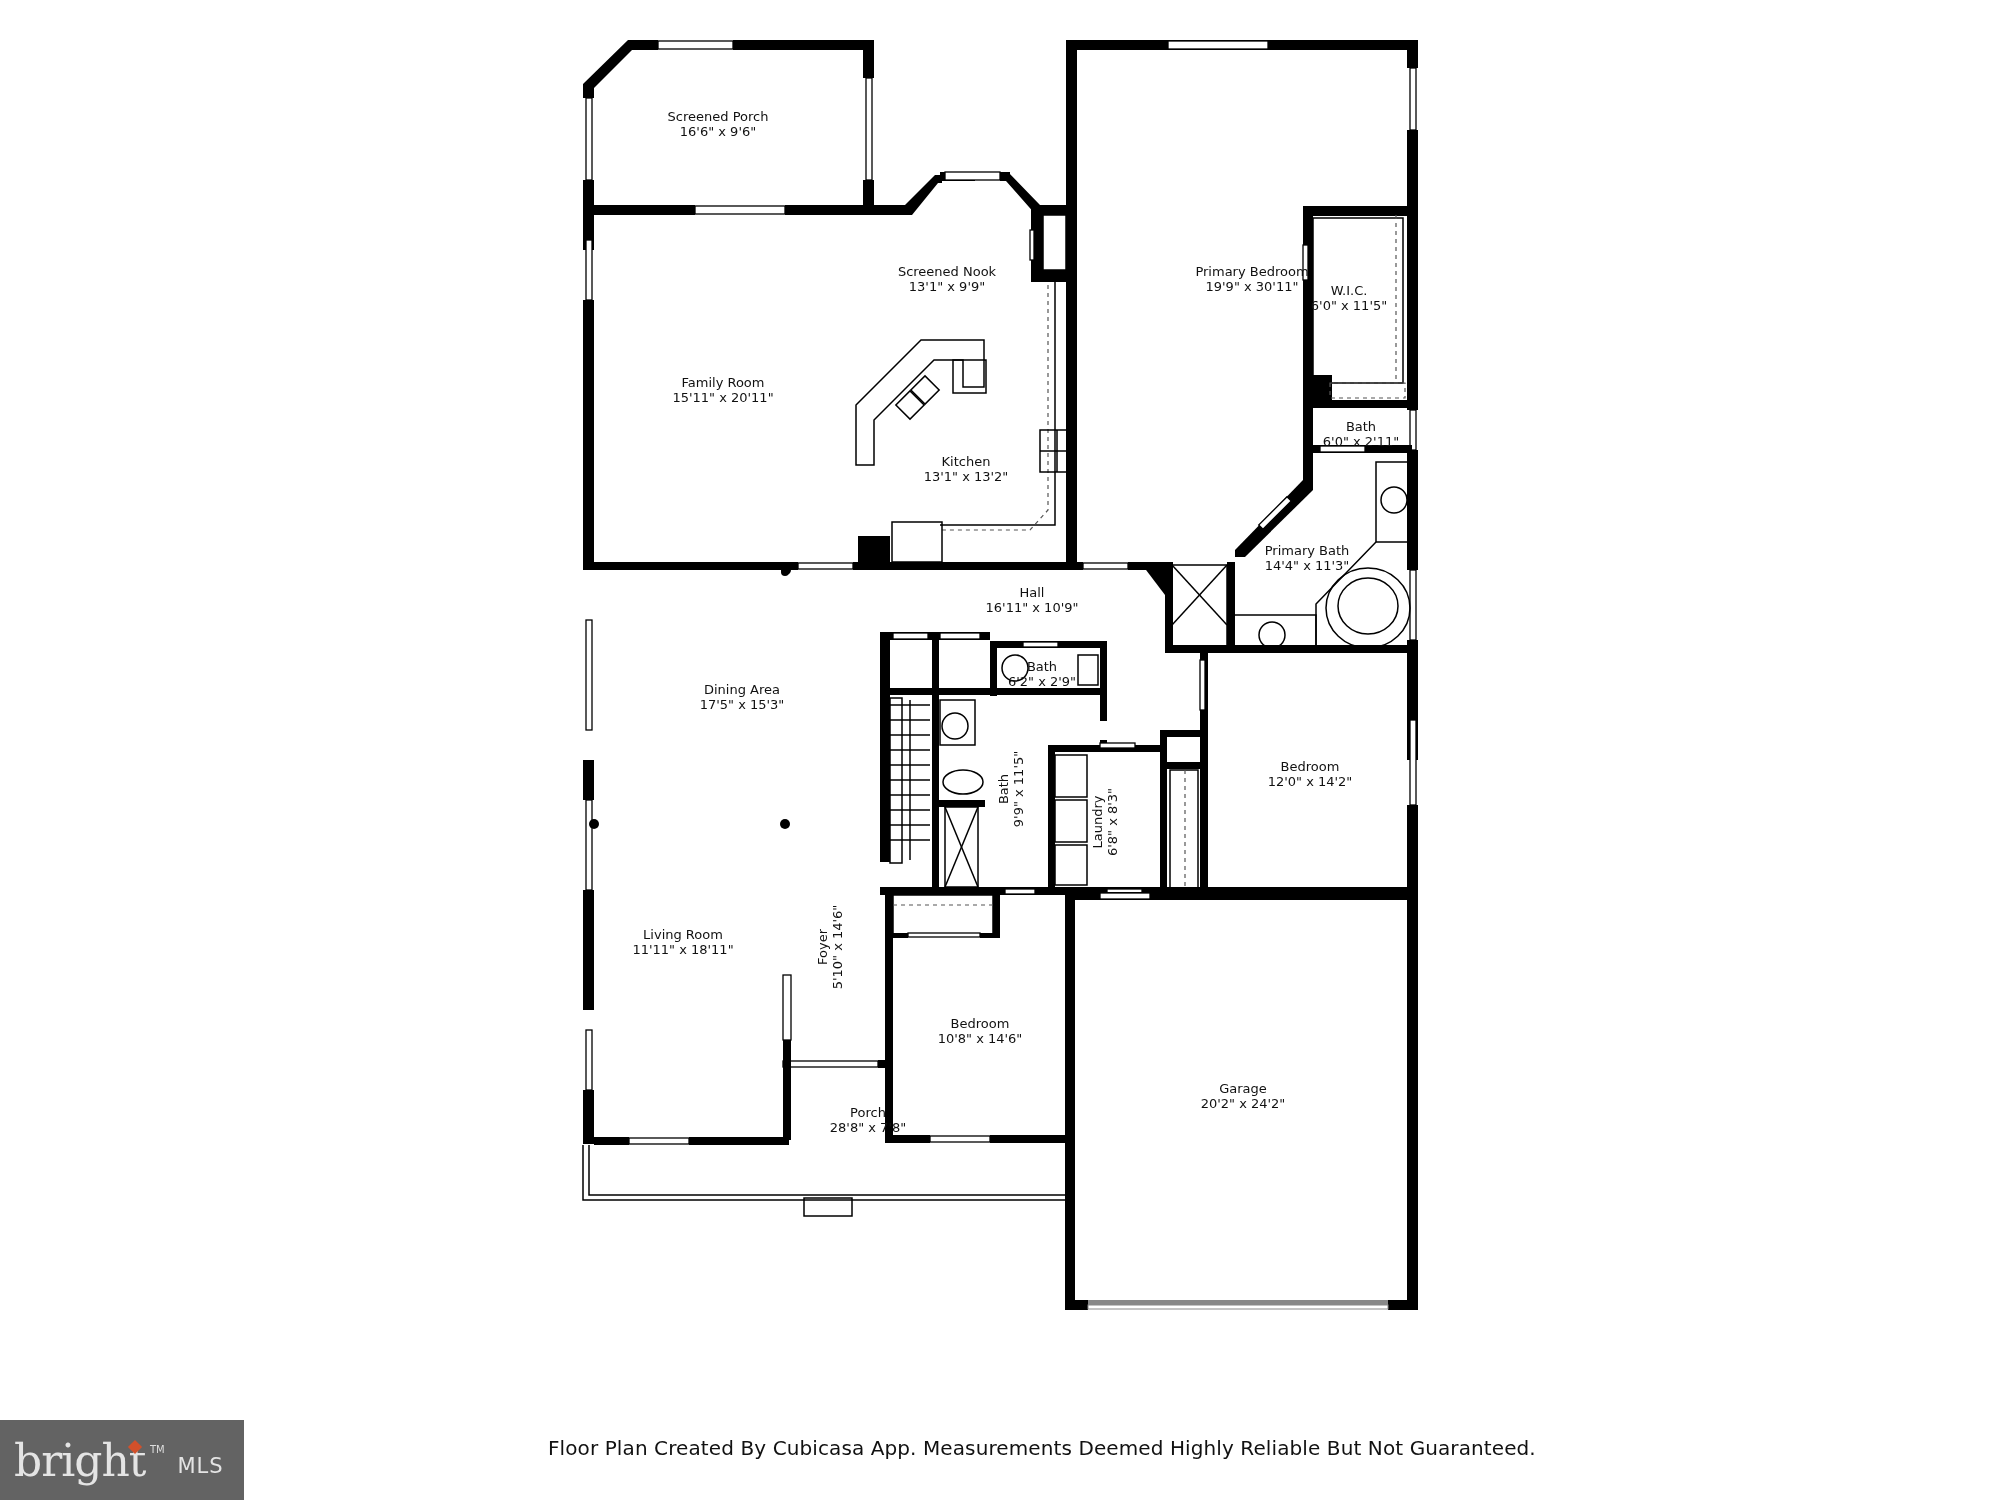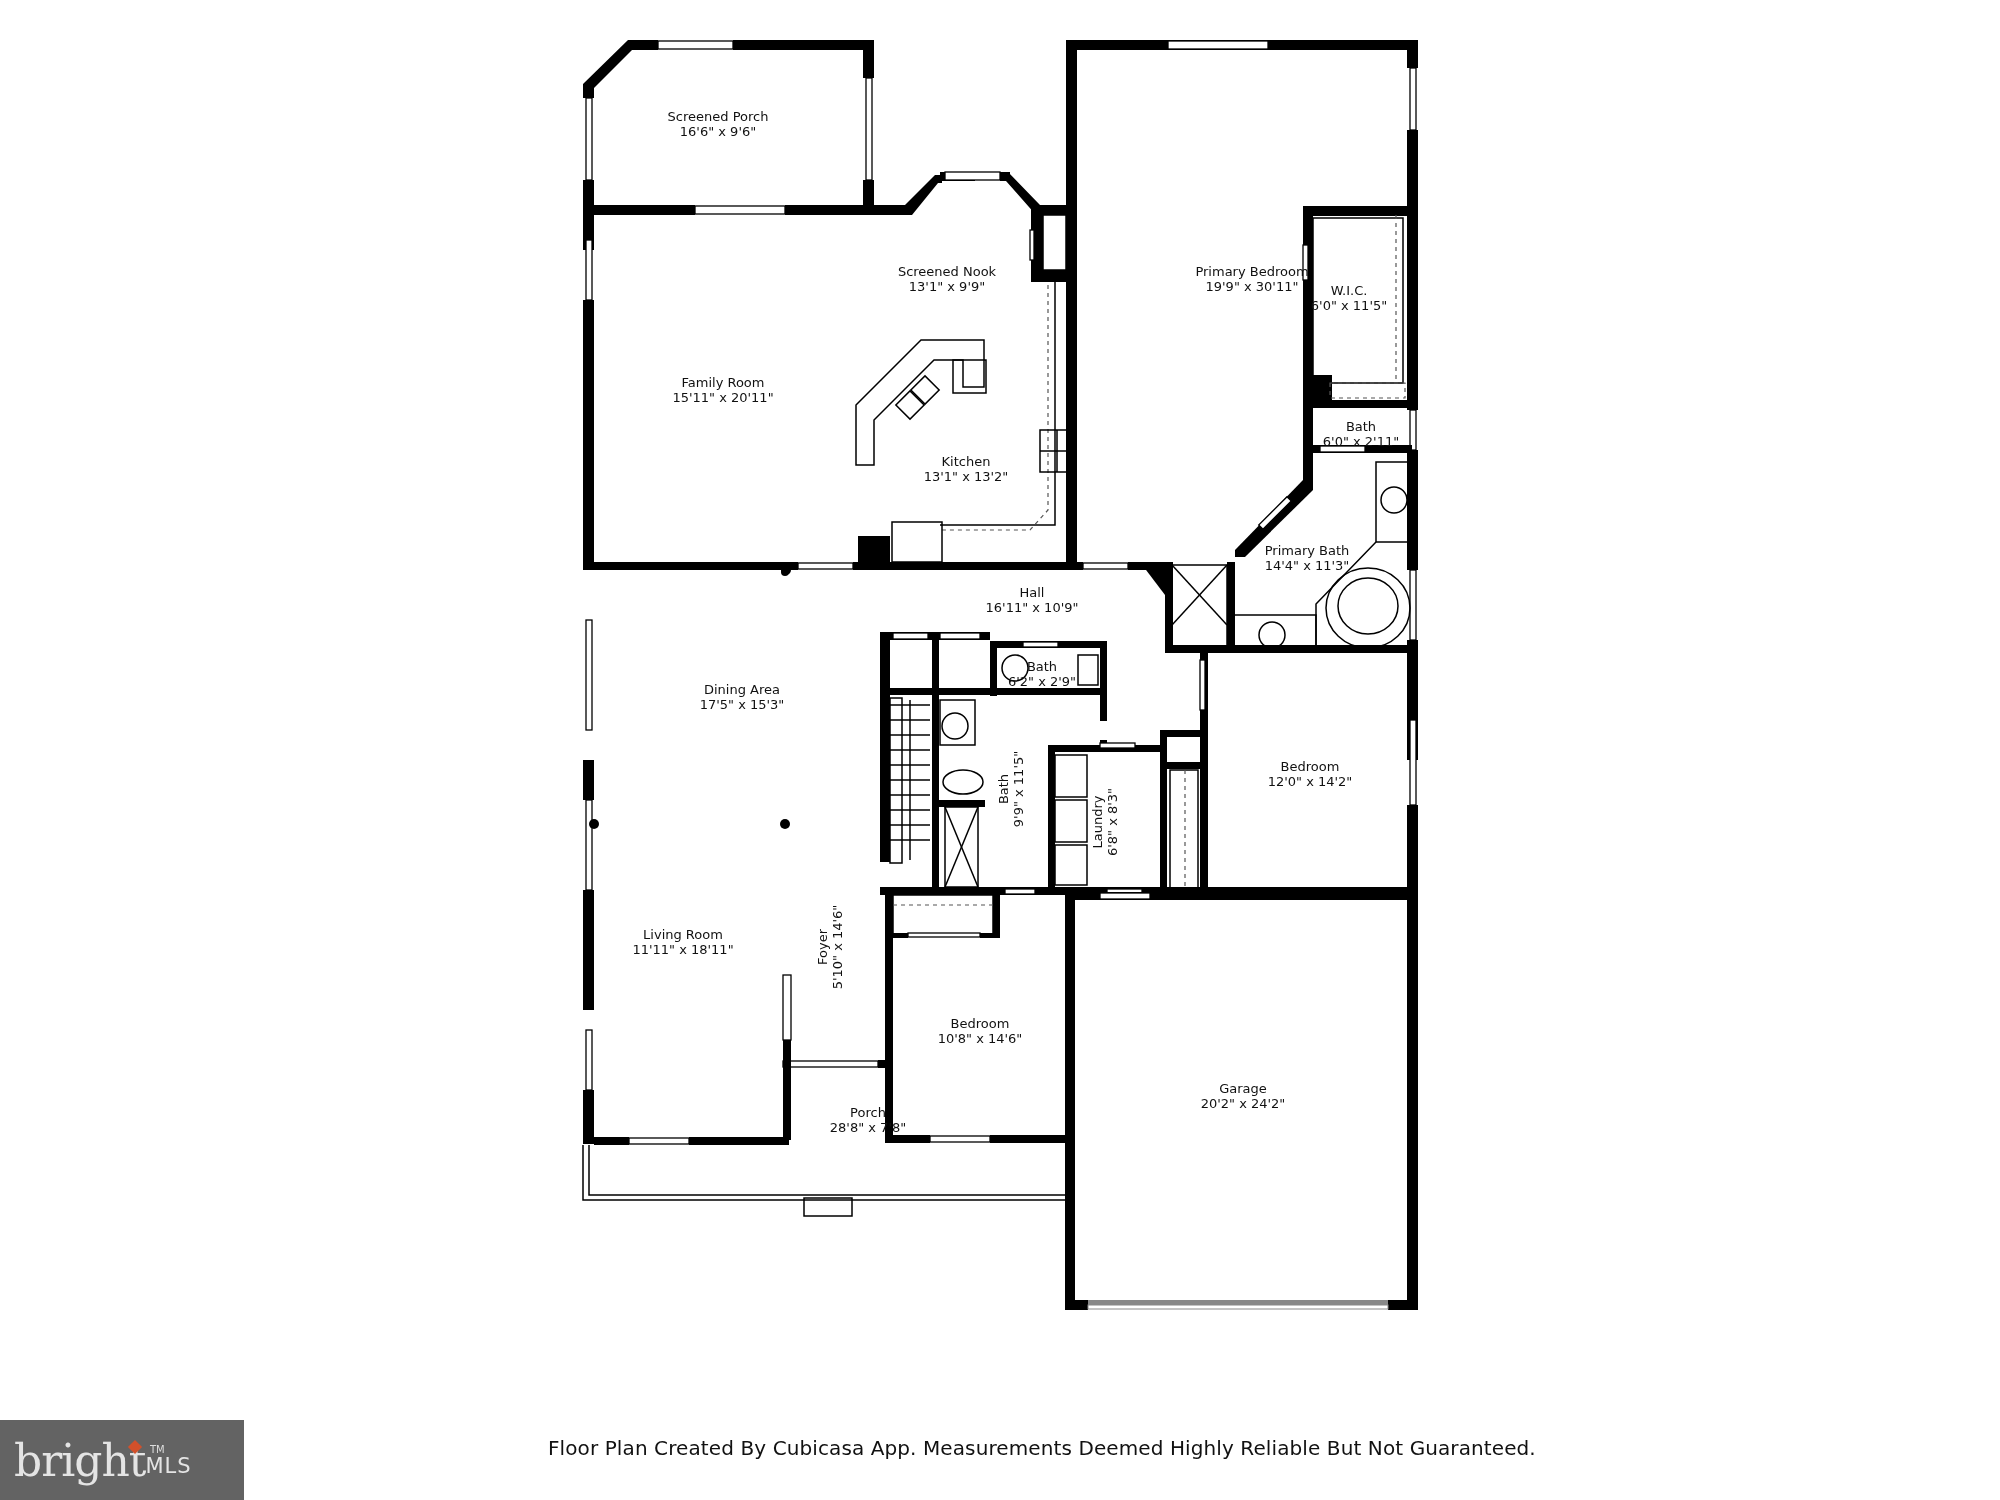--- a/index.html
+++ b/index.html
@@ -5,21 +5,21 @@
   html, body { margin: 0; padding: 0; background: #ffffff; }
   body { width: 2000px; height: 1500px; position: relative; overflow: hidden; font-family: "DejaVu Sans", sans-serif; }
   #plan { position: absolute; left: 0; top: 0; width: 2000px; height: 1500px; }
   .wall { fill: #000; }
   .thin { fill: none; stroke: #000; stroke-width: 1.5; }
   .dash { fill: none; stroke: #555; stroke-width: 1.2; stroke-dasharray: 4 4; }
   .win { fill: #fff; stroke: #000; stroke-width: 1.3; }
   .label { position: absolute; text-align: center; color: #111; font-size: 13px; line-height: 15px; transform: translate(-50%, -50%); white-space: nowrap; }
   .label.rot { transform: translate(-50%, -50%) rotate(-90deg); }
   .footer { position: absolute; left: 548px; top: 1436px; font-size: 20px; color: #111; font-family: "DejaVu Sans", sans-serif; letter-spacing: 0.1px; }
-  .logo { position: absolute; left: 0; top: 1420px; width: 244px; height: 80px; background: #636363; display: flex; align-items: center; padding-left: 14px; box-sizing: border-box; }
+  .logo { position: absolute; left: 0; top: 1420px; width: 244px; height: 80px; background: #636363; display: flex; align-items: center; padding-left: 14px; box-sizing: border-box; gap: 32px; }
   .logo .bright { font-family: "DejaVu Serif", serif; font-size: 44px; color: #e4e4e4; letter-spacing: -1px; position: relative; }
   .logo .star { position: absolute; left: 130px; top: 22px; width: 10px; height: 10px; background: #d2502a; transform: rotate(45deg); }
   .logo .tm { position: absolute; left: 150px; top: 24px; font-size: 10px; color: #ddd; font-family: "DejaVu Sans", sans-serif; }
   .logo .mls { font-family: "DejaVu Sans", sans-serif; font-size: 21px; color: #e4e4e4; margin-left: 0; margin-top: 12px; letter-spacing: 1px; }
 </style>
 </head>
 <body>
 
 <svg id="plan" viewBox="0 0 2000 1500" xmlns="http://www.w3.org/2000/svg">
 

